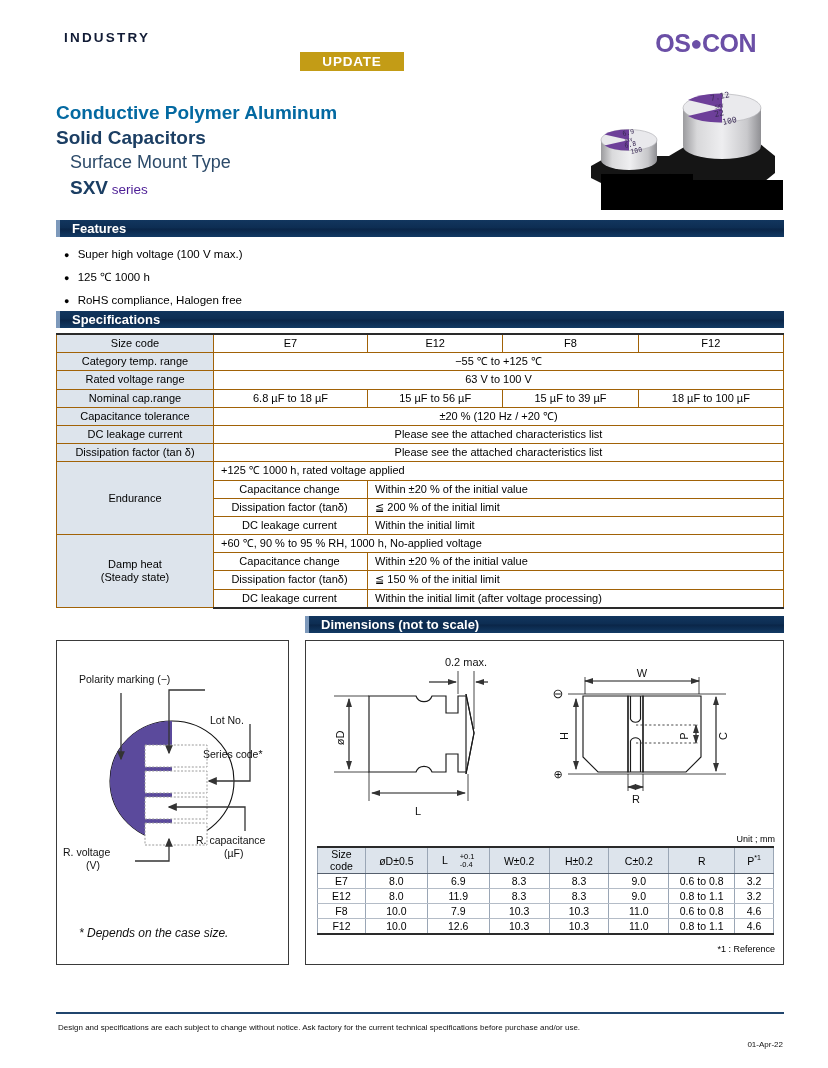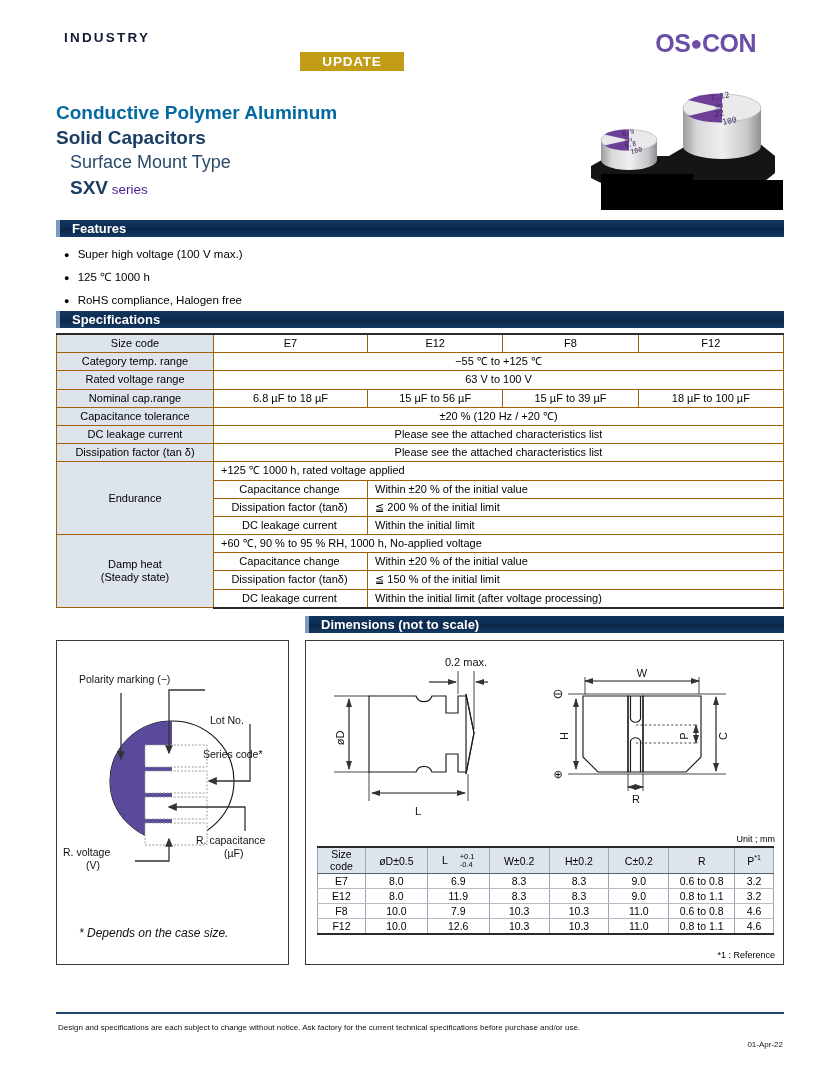--- a/index.html
+++ b/index.html
@@ -97,21 +97,21 @@
   .dim-tbl td, .dim-tbl th {
     border-left: 1px solid #9aa6b5; border-right: 1px solid #9aa6b5;
     border-top: 1px solid #b4bcc7; border-bottom: 1px solid #b4bcc7;
     text-align: center; height: 15px; padding: 1px 2px; font-weight: normal;
   }
   .dim-tbl thead th { background: #dde4ec; height: 26px; }
   .dim-tbl .hdtop { border-top: 2px solid #2a2a2a; }
   .dim-tbl .hdbot { border-bottom: 1.5px solid #555f6d; }
   .dim-tbl .lastrow td { border-bottom: 2px solid #2a2a2a; }
   .unit-lbl { position: absolute; right: 10px; top: 833px; font-size: 9px; }
-  .ref-lbl  { position: absolute; right: 10px; top: 944px; font-size: 9px; margin-top: 6px; }
+  .ref-lbl  { position: absolute; right: 10px; top: 944px; font-size: 9px; }
 
   .tol { display: inline-block; font-size: 7.5px; line-height: 1.05; text-align: left;
          vertical-align: middle; margin-left: 12px; }
 
   
   .foot-rule { position: absolute; left: 56px; top: 1012px; width: 728px;
                height: 2px; background: #20456d; }
   .foot-txt { position: absolute; left: 58px; top: 1021px; font-size: 8px;
               color: #111; line-height: 1.85; }
   .foot-date { position: absolute; right: 45px; top: 1040px; font-size: 8px; color: #111; }

